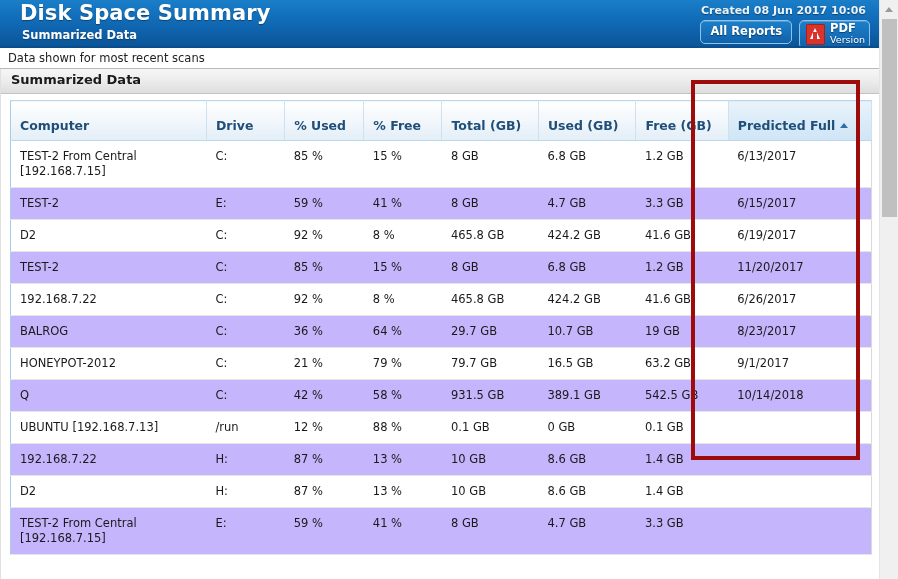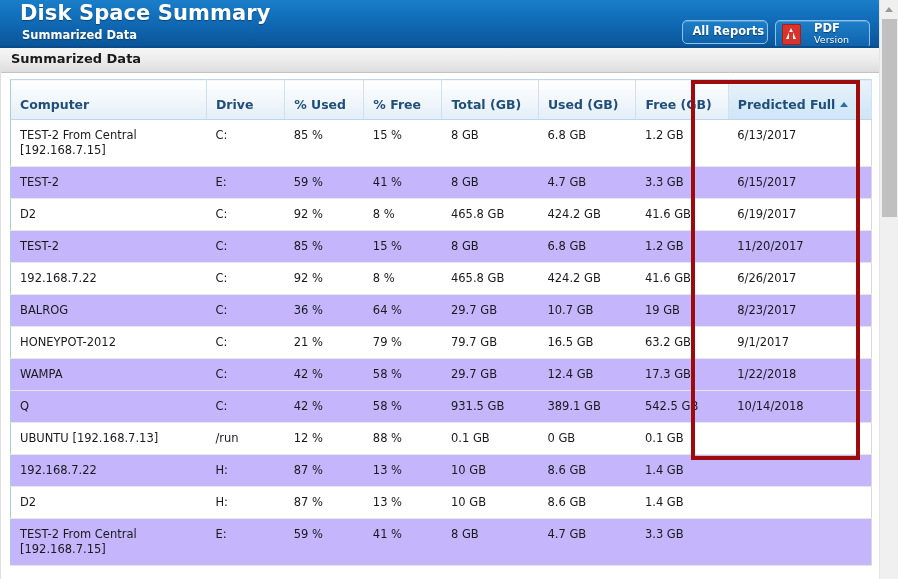--- a/index.html
+++ b/index.html
@@ -76,31 +76,31 @@
     gap: 7px;
   }
   .btn {
     border: 1px solid #8fc2e8;
     border-radius: 5px;
     background: linear-gradient(to bottom, #1d7fc9 0%, #0f62ab 100%);
     box-shadow: inset 0 1px 0 rgba(255,255,255,0.22);
     color: #ffffff;
     font-size: 11.5px;
     font-weight: bold;
-    padding: 4px 3px 5px 9px;
+    padding: 4px 9px 5px 9px;
     white-space: nowrap;
     cursor: pointer;
     text-shadow: 0 1px 1px rgba(0,0,0,0.45);
     line-height: 13px;
   }
   .btn-pdf {
     display: flex;
     align-items: center;
-    gap: 13px;
-    padding: 2px 20px 3px 6px;
+    gap: 5px;
+    padding: 2px 4px 3px 6px;
   }
   .pdf-icon {
     width: 17px;
     height: 19px;
     background: #d9342b;
     border: 1px solid #a52019;
     border-radius: 1px;
     position: relative;
     flex: none;
   }
@@ -277,33 +277,37 @@
   }
 </style>
 </head>
 <body>
 
 <div id="page">
 
   <div class="banner">
     <div class="banner-title">Disk Space Summary</div>
     <div class="banner-subtitle">Summarized Data</div>
+    <div class="banner-created">Created 08 Jun 2017 10:06</div>
 
     <div class="banner-buttons">
       <div class="btn">All Reports</div>
       <div class="btn btn-pdf">
         <span class="pdf-icon"></span>
         <span class="pdf-label">
           <span class="l1">PDF</span>
           <span class="l2">Version</span>
         </span>
       </div>
     </div>
   </div>
 
+  <div class="note-strip">
+    <div class="note-text">Data shown for most recent scans</div>
+  </div>
 
   <div class="section-bar">
     <div class="section-title">Summarized Data</div>
   </div>
 
   <div class="table-wrap">
     <table class="grid">
       <colgroup>
         <col class="c-computer">
           <col class="c-drive">
@@ -392,30 +396,20 @@
             <td>HONEYPOT-2012</td>
             <td>C:</td>
             <td>21 %</td>
             <td>79 %</td>
             <td>79.7 GB</td>
             <td>16.5 GB</td>
             <td>63.2 GB</td>
             <td>9/1/2017</td>
           </tr>
           <tr class="even">
-            <td>WAMPA</td>
-            <td>C:</td>
-            <td>42 %</td>
-            <td>58 %</td>
-            <td>29.7 GB</td>
-            <td>12.4 GB</td>
-            <td>17.3 GB</td>
-            <td>1/22/2018</td>
-          </tr>
-          <tr class="even">
             <td>Q</td>
             <td>C:</td>
             <td>42 %</td>
             <td>58 %</td>
             <td>931.5 GB</td>
             <td>389.1 GB</td>
             <td>542.5 GB</td>
             <td>10/14/2018</td>
           </tr>
           <tr class="odd">

